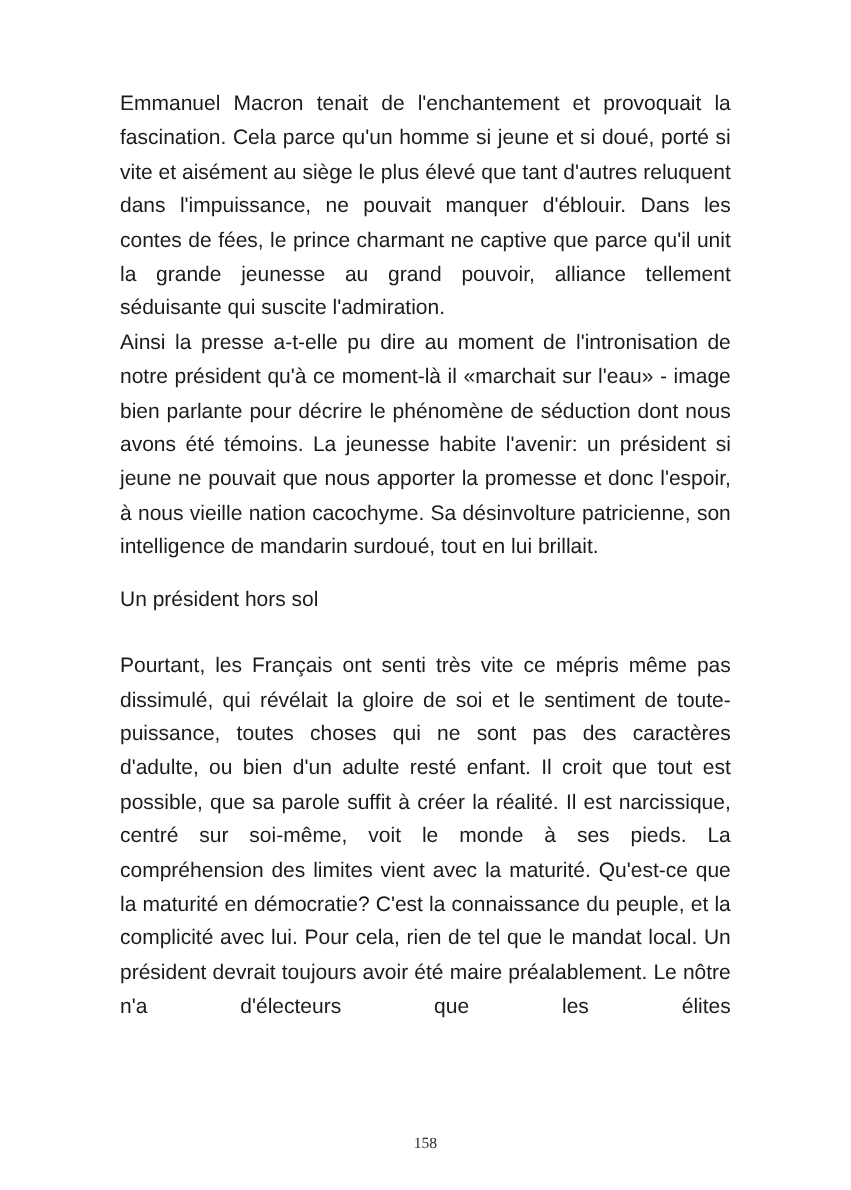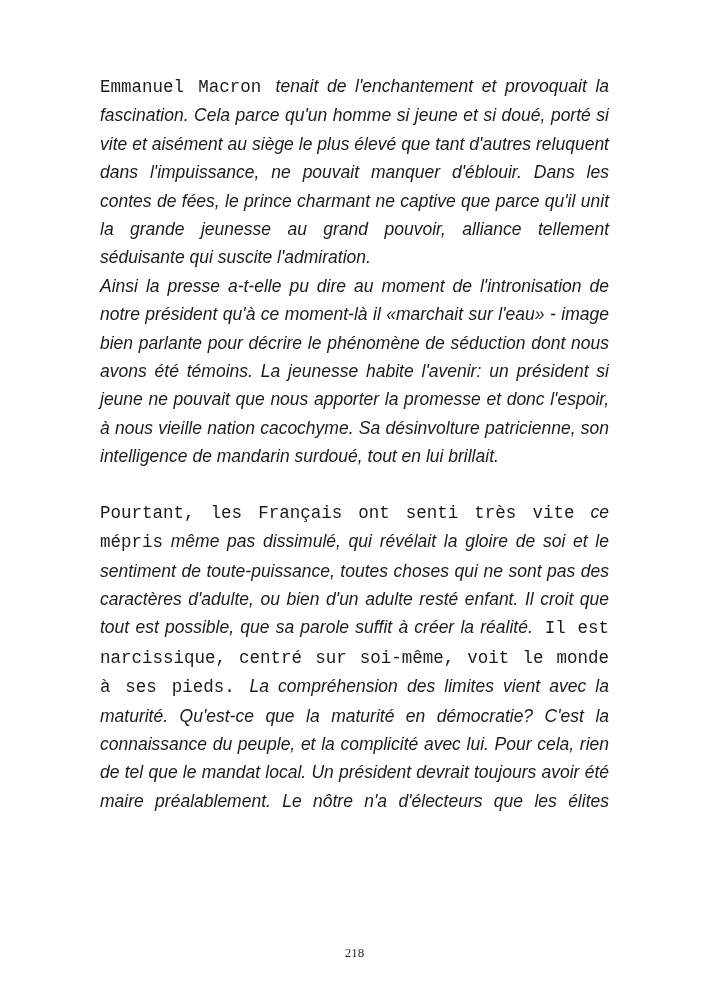--- a/index.html
+++ b/index.html
@@ -18,23 +18,23 @@
   .text-block {
     position: absolute;
     left: 100px;
     top: 72px;
     width: 509px;
     font-size: 17.5px;
     line-height: 28.4px;
     text-align: justify;
   }
   p { margin: 0; }
-  .i { font-style: italic; }
+  .i { }
   .b { font-weight: bold; }
-  .r { font-style: normal; font-weight: normal; font-family: Liberation Mono, monospace; }
+  .r { font-style: normal; font-weight: normal; }
   .gap-after { margin-bottom: 15px; }
   .para3 { text-align-last: justify; margin-top: 27px; }
   .footer {
     position: absolute;
     left: 0;
     right: 0;
     bottom: 31px;
     text-align: center;
     font-family: "Liberation Serif", serif;
     font-size: 13px;
@@ -43,18 +43,19 @@
 </style>
 </head>
 <body>
 
 <div class="text-block">
 
   <p class="para"><span class="b r">Emmanuel Macron </span><span class="i">tenait de l'enchantement et provoquait la fascination. Cela parce qu'un homme si jeune et si doué, porté si vite et aisément au siège le plus élevé que tant d'autres reluquent dans l'impuissance, ne pouvait manquer d'éblouir. Dans les contes de fées, le prince charmant ne captive que parce qu'il unit la grande jeunesse au grand pouvoir, alliance tellement séduisante qui suscite l'admiration.</span></p>
 
   <p class="para gap-after"><span class="i">Ainsi la presse a-t-elle pu dire au moment de l'intronisation de notre président qu'à ce moment-là il «marchait sur l'eau» - image bien parlante pour décrire le phénomène de séduction dont nous avons été témoins. La jeunesse habite l'avenir: un président si jeune ne pouvait que nous apporter la promesse et donc l'espoir, à nous vieille nation cacochyme. Sa désinvolture patricienne, son intelligence de mandarin surdoué, tout en lui brillait.</span></p>
 
+  <p class="heading i gap-after">Un président hors sol</p>
 
   <p class="para para3"><span class="r">Pourtant, les Français ont senti très vite </span><span class="i">ce </span><span class="b r">mépris</span><span class="i"> même pas dissimulé, qui révélait la gloire de soi et le sentiment de toute-puissance, toutes choses qui ne sont pas des caractères d'adulte, ou bien d'un adulte resté enfant. Il croit que tout est possible, que sa parole suffit à créer la réalité.</span><span class="r"> Il est narcissique, centré sur soi-même, voit le monde à ses pieds. </span><span class="i">La compréhension des limites vient avec la maturité. Qu'est-ce que la maturité en démocratie? C'est la connaissance du peuple, et la complicité avec lui. Pour cela, rien de tel que le mandat local. Un président devrait toujours avoir été maire préalablement. Le nôtre n'a d'électeurs que les élites</span></p>
 
 </div>
 
-<div class="footer">218</div>
+<div class="footer">158</div>
 
 </body></html>

